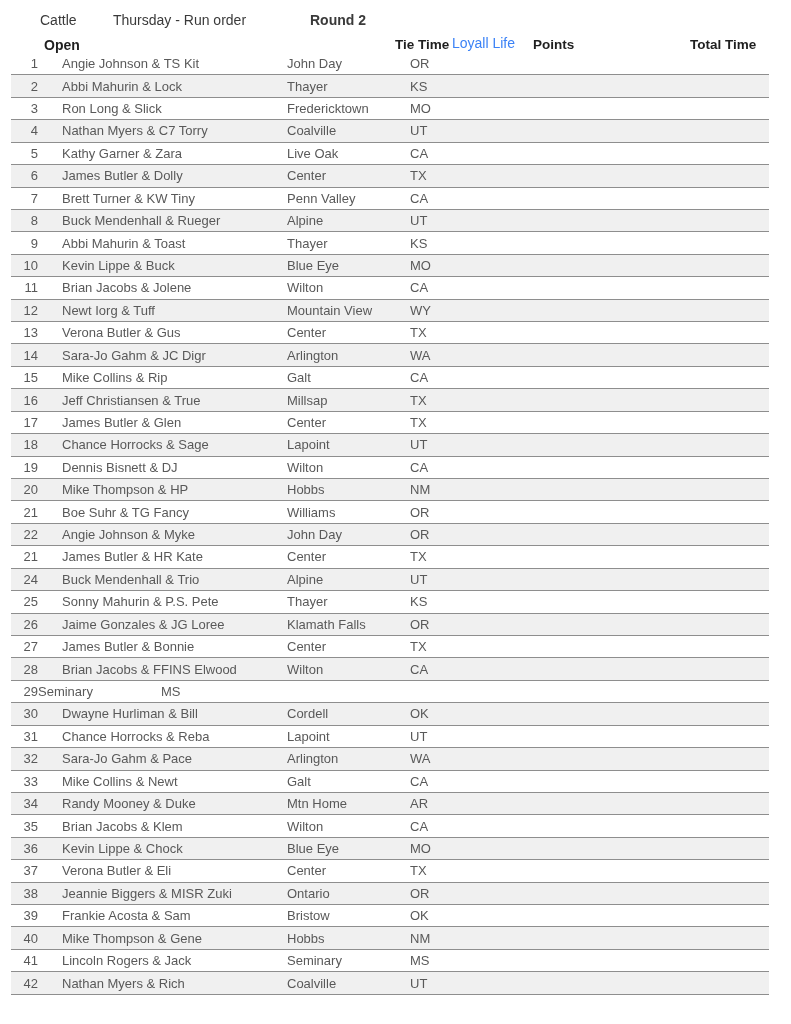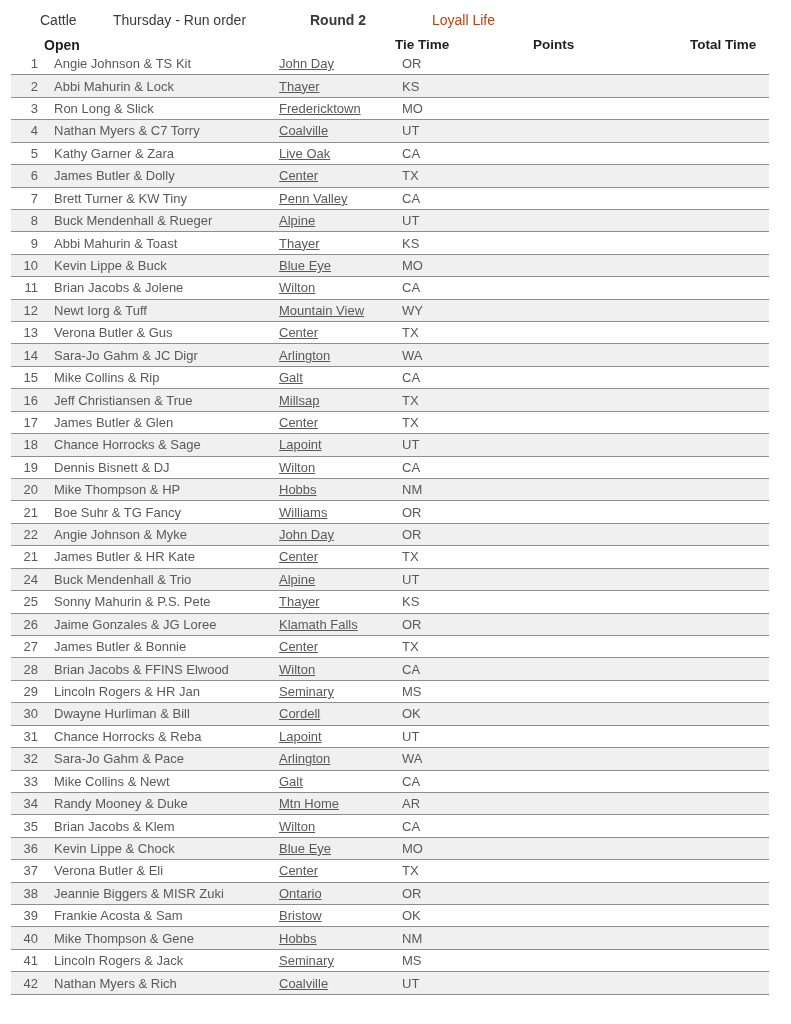--- a/index.html
+++ b/index.html
@@ -27,21 +27,21 @@
     left: 0;
     width: 791px;
     height: 18px;
     font-size: 14px;
     color: #3a3a3a;
   }
   .title-row span { position: absolute; white-space: nowrap; }
   .t-event  { left: 40px; }
   .t-day    { left: 113px; }
   .t-round  { left: 310px; font-weight: bold; }
-  .t-brand  { left: 432px; color: #c2410c; }
+  .t-brand  { left: 452px; color: #3b82f6; margin-top: 23px; }
 
   
   .colhead {
     position: absolute;
     top: 37px;
     left: 0;
     width: 791px;
     height: 17px;
     font-size: 13.5px;
     font-weight: bold;
@@ -69,22 +69,22 @@
     font-size: 13px;
     color: #595959;
     background: #ffffff;
   }
   .run-row:nth-child(even) { background: #f0f0f0; }
   .run-row span {
     white-space: nowrap;
     overflow: hidden;
   }
   .c-num    { flex: 0 0 27px; text-align: right; }
-  .c-team   { flex: 0 0 225px; margin-left: 16px; }
-  .c-city   { flex: 0 0 107px; text-decoration: underline; }
+  .c-team   { flex: 0 0 225px; margin-left: 24px; }
+  .c-city   { flex: 0 0 107px; }
   .c-state  { flex: 0 0 45px; margin-left: 16px; }
   .c-tie    { flex: 0 0 141px; }
   .c-points { flex: 0 0 150px; }
   .c-total  { flex: 1 1 auto; }
 </style>
 </head>
 <body>
 
 <div class="page">
 
@@ -378,21 +378,20 @@
     <span class="c-team">Brian Jacobs &amp; FFINS Elwood</span>
     <span class="c-city">Wilton</span>
     <span class="c-state">CA</span>
     <span class="c-tie"></span>
     <span class="c-points"></span>
     <span class="c-total"></span>
   </div>
 
   <div class="run-row">
     <span class="c-num">29</span>
-    <span class="c-team">Lincoln Rogers &amp; HR Jan</span>
     <span class="c-city">Seminary</span>
     <span class="c-state">MS</span>
     <span class="c-tie"></span>
     <span class="c-points"></span>
     <span class="c-total"></span>
   </div>
 
   <div class="run-row">
     <span class="c-num">30</span>
     <span class="c-team">Dwayne Hurliman &amp; Bill</span>

